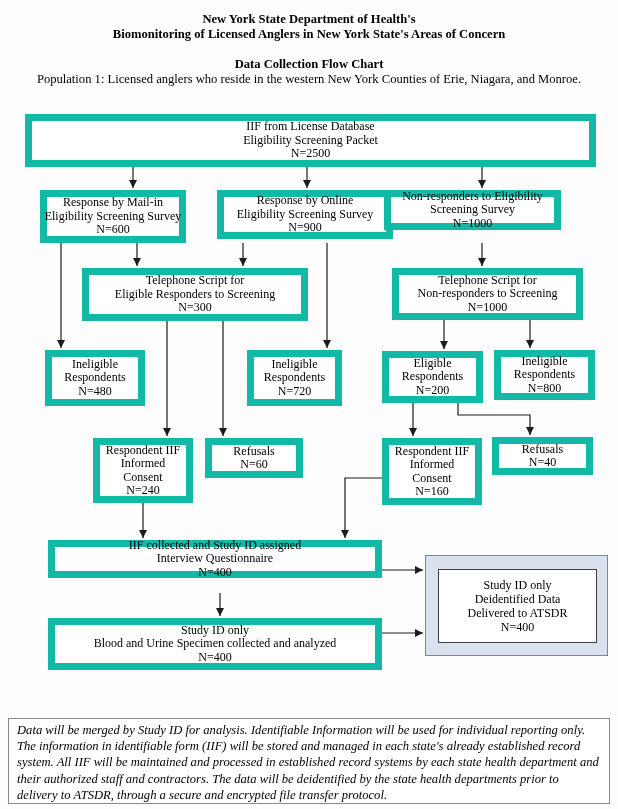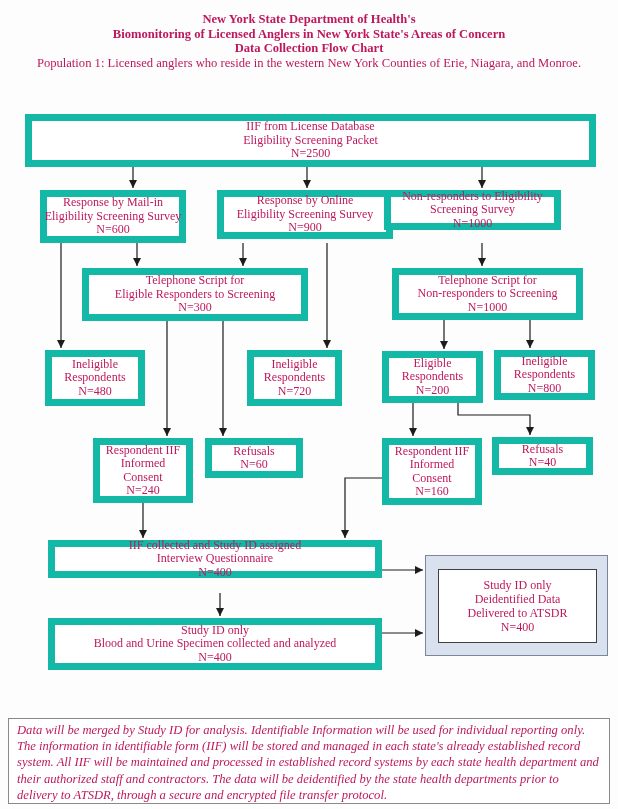--- a/index.html
+++ b/index.html
@@ -1,29 +1,29 @@
 <!DOCTYPE html>
 <html><head>
 <meta charset="utf-8">
 <style>
   html,body{margin:0;padding:0;background:#ffffff;}
   .page{
     position:relative;
     width:618px;height:809px;
     background:#fdfdfd;
     font-family:"Liberation Serif", serif;
-    color:#be185d;
+    color:#000000;
     overflow:hidden;
   }
   .header{
     position:absolute;top:12px;left:0;width:618px;
     text-align:center;line-height:14.5px;font-size:12.6px;
   }
   .header .b{font-weight:bold;}
-  .header .gap{}
+  .header .gap{margin-top:16px;}
   .node{
     position:absolute;
     box-sizing:border-box;
     border:7px solid #14b8a6;
     background:#ffffff;
     display:flex;flex-direction:column;
     align-items:center;justify-content:center;
     text-align:center;
     font-size:12px;line-height:13.4px;
   }

